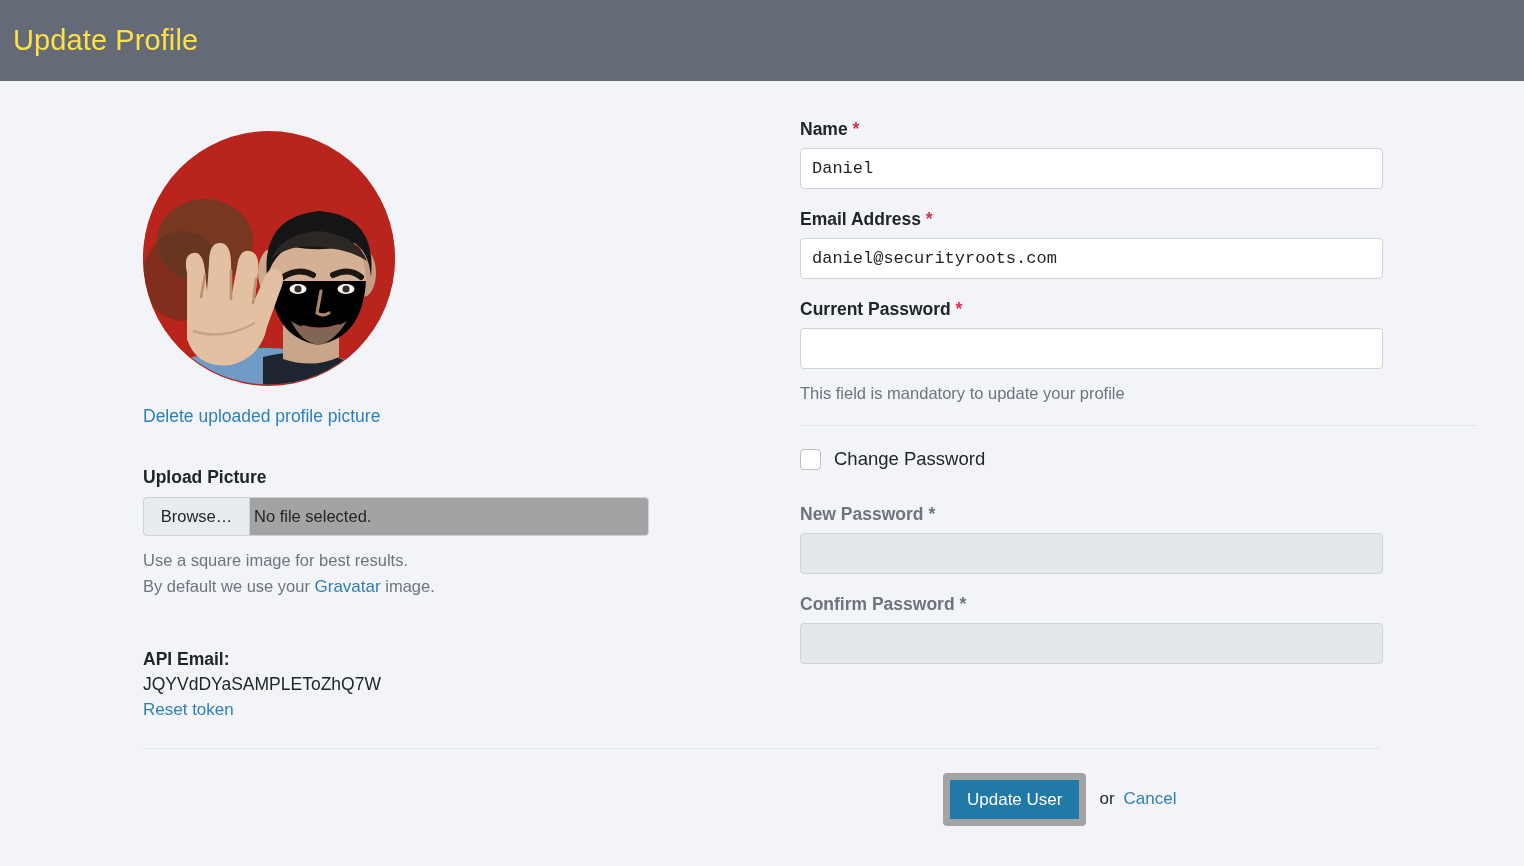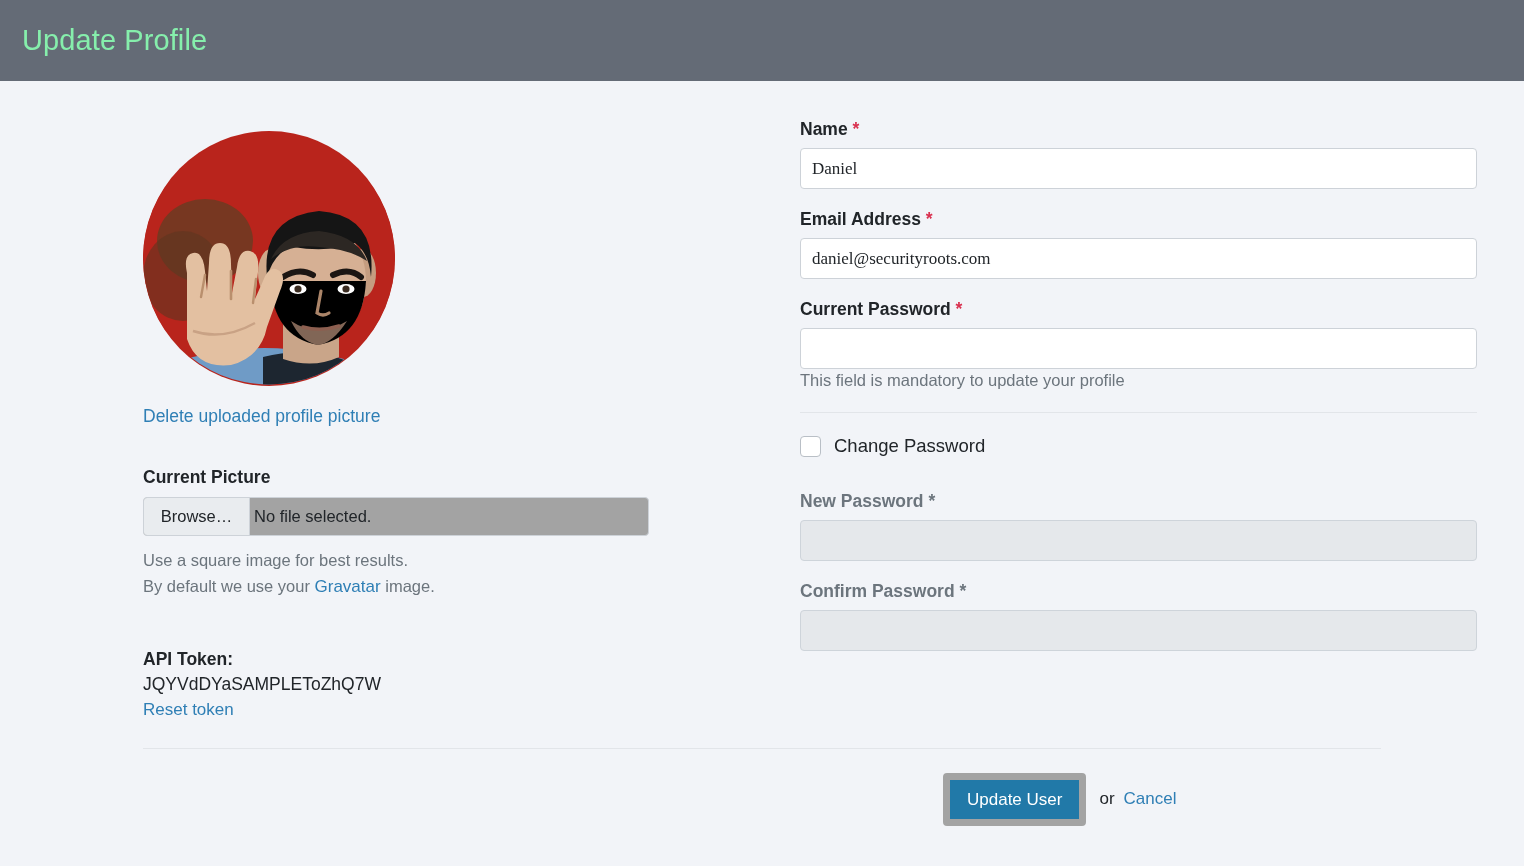--- a/index.html
+++ b/index.html
@@ -15,24 +15,24 @@
 
   
   .app-header {
     height: 81px;
     background: #646b76;
     display: flex;
     align-items: center;
     padding: 0 0 0 8px;
   }
   .app-header h1 {
-    margin: 14px;
+    margin: 5px;
     font-size: 29px;
     font-weight: 400;
-    color: #86efac;
+    color: #fde047;
     letter-spacing: .1px;
   }
 
   
   .page {
     padding: 0;
   }
   .columns {
     display: flex;
     align-items: flex-start;
@@ -139,41 +139,41 @@
     font-size: 17.5px;
     font-weight: bold;
     color: #212529;
     margin-bottom: 8px;
   }
   .field-label.disabled { color: #6c757d; }
   .req { color: #d9304f; font-weight: bold; }
   .req-plain { color: #6c757d; }
 
   .text-input {
-    width: 677px;
+    width: 583px;
     height: 41px;
     border: 1px solid #cdd2d8;
     border-radius: 4px;
     background: #ffffff;
-    font-family: Liberation Serif, serif;
+    font-family: Liberation Mono, monospace;
     font-size: 17px;
     color: #212529;
     padding: 0 11px;
     display: block;
   }
   .text-input:disabled,
   .text-input.disabled {
     background: #e5e8eb;
     border-color: #ced4da;
     color: #6c757d;
   }
   .help-text {
     font-size: 16.5px;
     color: #6c757d;
-    margin-top: 2px;
+    margin-top: 15px;
     display: block;
   }
 
   .divider {
     height: 1px;
     background: #e2e5e9;
     border: 0;
     margin: 22px 0 22px 0;
     width: 677px;
   }
@@ -289,34 +289,34 @@
             <path d="M58 166 L62 144" stroke="#b98f6d" stroke-width="2.4" stroke-linecap="round"></path>
             <path d="M88 168 L88 140" stroke="#b98f6d" stroke-width="2.6" stroke-linecap="round"></path>
             <path d="M110 172 L113 148" stroke="#b98f6d" stroke-width="2.4" stroke-linecap="round"></path>
             <path d="M50 200 Q80 210 112 192" stroke="#c9a285" stroke-width="2.4" fill="none"></path>
           </g>
         </svg>
       </div>
 
       <a class="link-block" href="#">Delete uploaded profile picture</a>
 
-      <div class="section-label">Current Picture</div>
+      <div class="section-label">Upload Picture</div>
 
       <div class="file-input">
         <div class="file-btn">Browse…</div>
         <div class="file-name">No file selected.</div>
       </div>
 
       <div class="muted">
         <div>Use a square image for best results.</div>
         <div><span>By default we use your </span><a href="#">Gravatar</a><span> image.</span></div>
       </div>
 
       <div class="api-block">
-        <div class="api-title">API Token:</div>
+        <div class="api-title">API Email:</div>
         <div class="api-value">JQYVdDYaSAMPLEToZhQ7W</div>
         <a href="#">Reset token</a>
       </div>
 
     </div>
 
     <div class="col-right">
 
       <div class="field">
         <label class="field-label"><span>Name</span>

